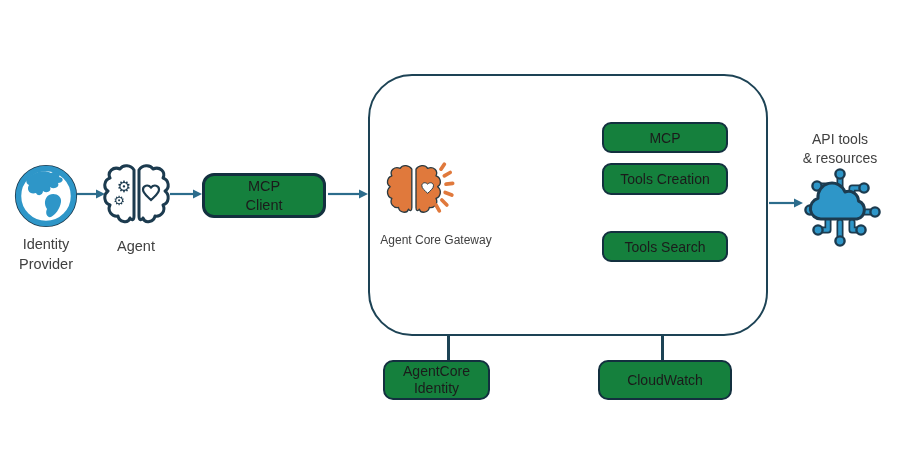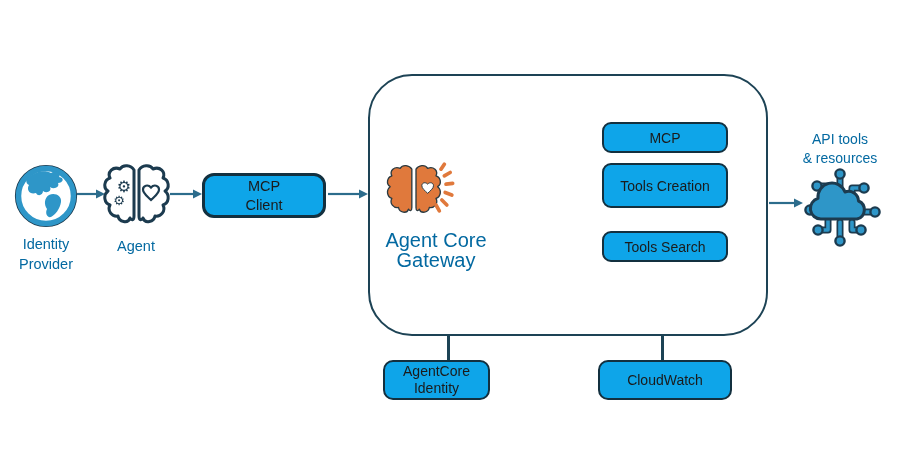--- a/index.html
+++ b/index.html
@@ -3,24 +3,24 @@
 <meta charset="utf-8">
 <style>
   html,body{margin:0;padding:0;background:#ffffff;}
   .canvas{
     position:relative;width:915px;height:463px;background:#ffffff;overflow:hidden;
     font-family:"Liberation Sans",sans-serif;color:#1b1b1b;
   }
   .abs{position:absolute;}
   .label{
     position:absolute;text-align:center;white-space:pre-line;
-    font-size:14.5px;line-height:20px;color:#0369a1;
+    font-size:14.5px;line-height:20px;color:#404040;
   }
   .box{
-    position:absolute;box-sizing:border-box;background:#0ea5e9;
+    position:absolute;box-sizing:border-box;background:#15803d;
     border:2.5px solid #13303f;border-radius:10px;
     display:flex;align-items:center;justify-content:center;
     text-align:center;white-space:pre-line;font-size:14px;line-height:18px;
   }
   .box.big{border-width:3px;border-radius:12px;font-size:14.5px;line-height:19px;}
   .gateway{
     position:absolute;box-sizing:border-box;background:#fff;
     border:2.5px solid #1d4355;border-radius:44px;
   }
   .vline{position:absolute;width:2.5px;background:#1d4355;}
@@ -89,24 +89,24 @@
       <g stroke="#E0793C" stroke-width="4.4" stroke-linecap="round">
         <line x1="66" y1="9" x2="70" y2="3"></line>
         <line x1="70" y1="17" x2="77" y2="13"></line>
         <line x1="72" y1="27" x2="80" y2="26"></line>
         <line x1="71" y1="37" x2="79" y2="40"></line>
         <line x1="67" y1="46" x2="73" y2="52"></line>
         <line x1="60" y1="52" x2="64" y2="59"></line>
       </g>
     </g>
   </svg>
-  <div class="label" style="left:366px;top:230px;width:140px;font-size:20px;">Agent Core Gateway</div>
+  <div class="label" style="left:366px;top:230px;width:140px;font-size:12px;">Agent Core Gateway</div>
 
   <div class="box" style="left:602px;top:122px;width:126px;height:31px;border-radius:9px;">MCP</div>
-  <div class="box" style="left:602px;top:163px;width:126px;height:45px;border-radius:9px;">Tools Creation</div>
+  <div class="box" style="left:602px;top:163px;width:126px;height:32px;border-radius:9px;">Tools Creation</div>
   <div class="box" style="left:602px;top:203px;width:126px;height:31px;border-radius:9px;margin-top:28px;">Tools Search</div>
 
   <svg class="abs" style="left:769px;top:197px;" width="34" height="12" viewBox="0 0 34 12">
     <line x1="0" y1="6" x2="25" y2="6" stroke="#2C6C8C" stroke-width="2.2"></line>
     <path d="M25,1.5 L34,6 L25,10.5 Z" fill="#2C6C8C"></path>
   </svg>
 
   <div class="label" style="left:788px;top:130px;width:104px;font-size:14px;line-height:19px;">API tools
 &amp; resources</div>
   <svg class="abs" style="left:794px;top:162px;" width="92" height="92" viewBox="0 0 92 92">

